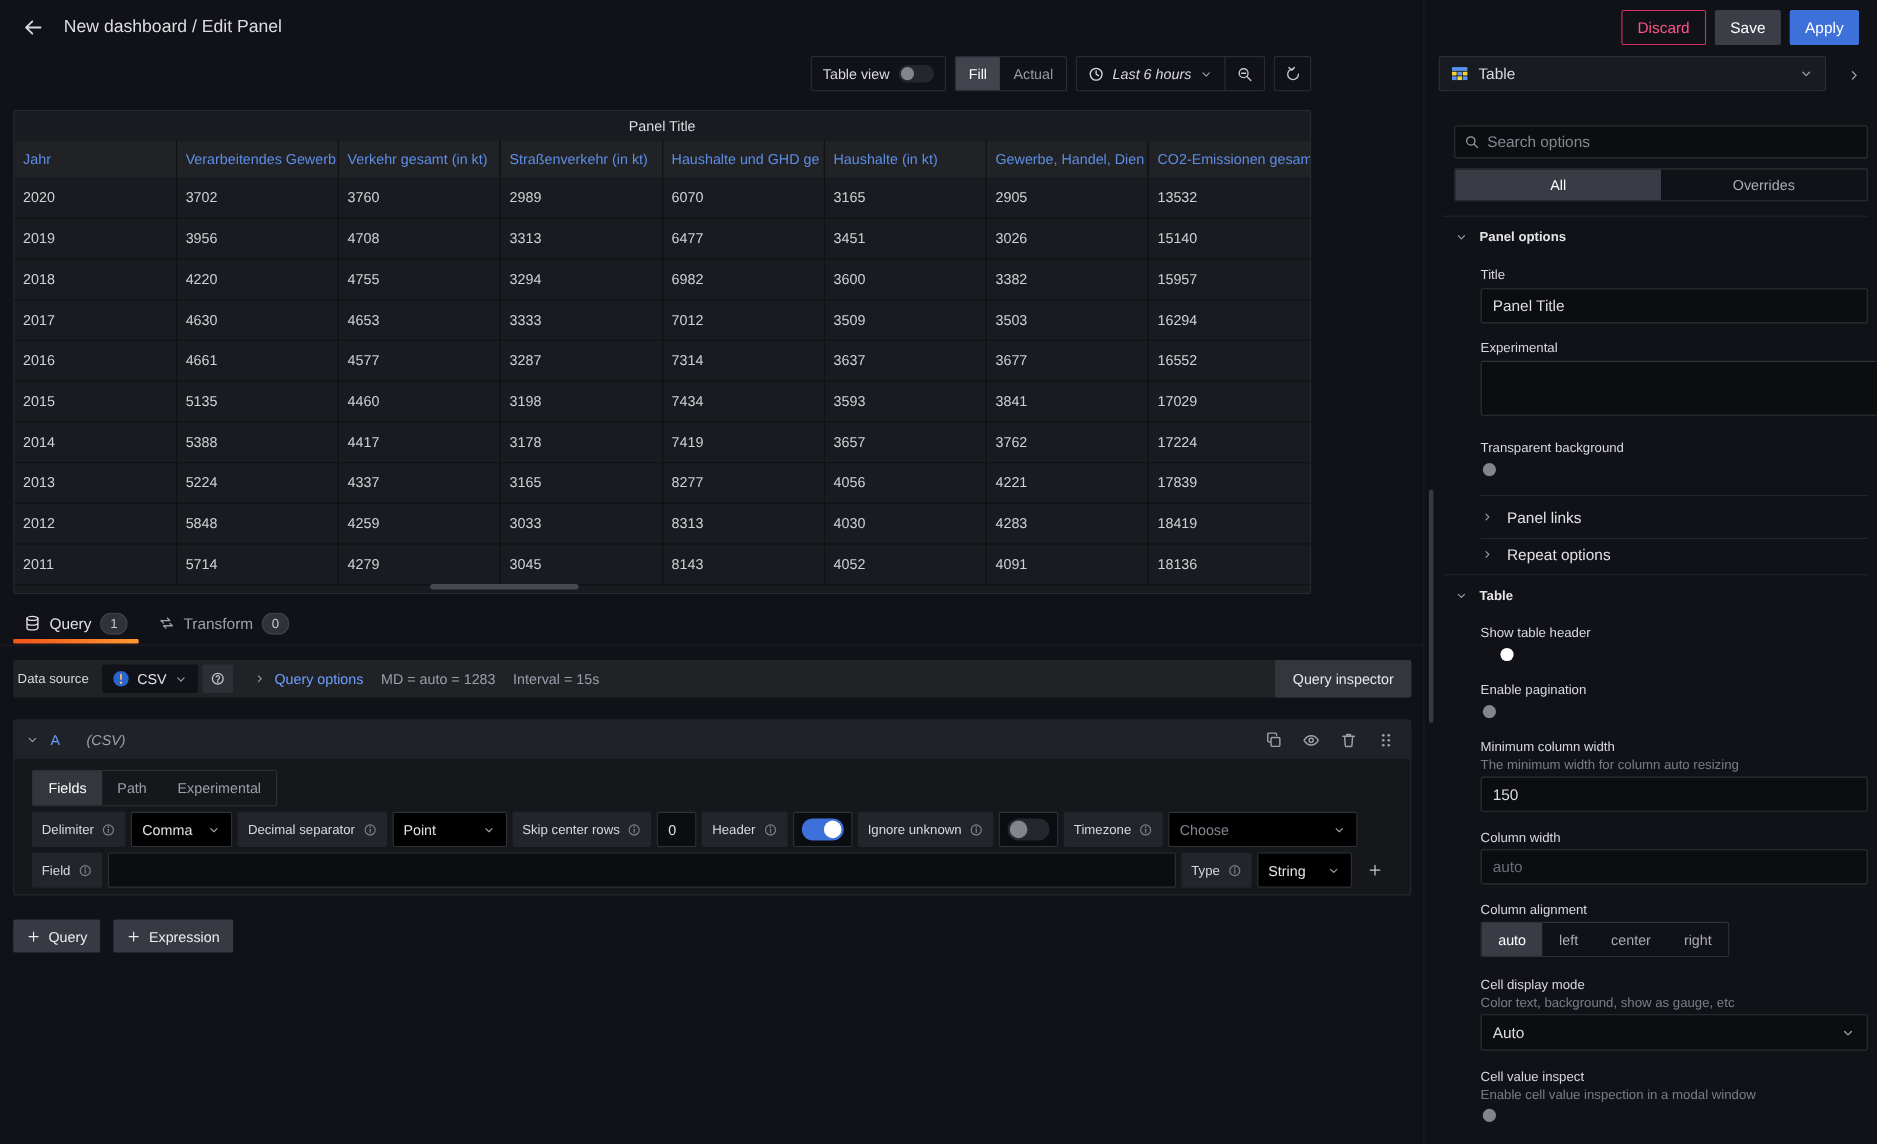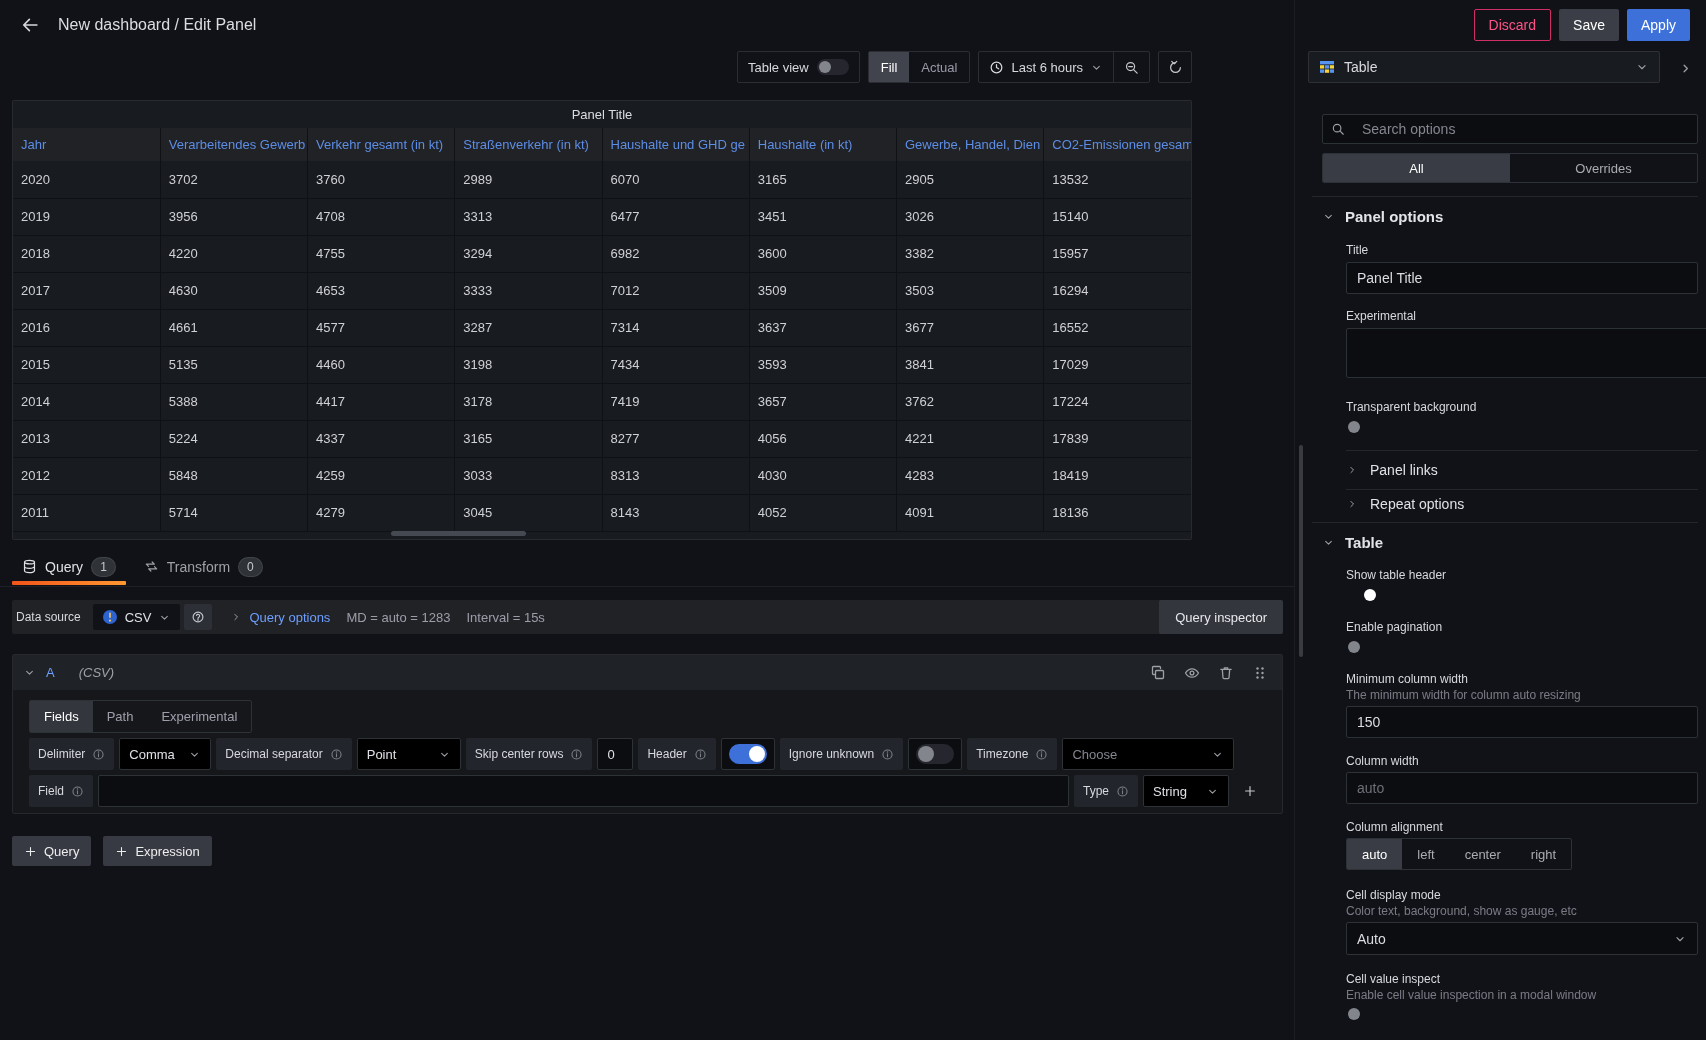--- a/index.html
+++ b/index.html
@@ -28,21 +28,21 @@
 
   
   .panel-toolbar { position:absolute; left:12px; top:51px; width:1180px; height:32px;
     display:flex; justify-content:flex-end; gap:8px; align-items:flex-start; }
   .ctl { height:32px; border:1px solid rgba(204,204,220,0.15); border-radius:2px;
     display:flex; align-items:center; color:#d8d9df; font-size:13px; font-weight:500; background:transparent; }
   .ctl .seg { padding:0 12px; height:100%; display:flex; align-items:center; color:rgba(204,204,220,0.72); cursor:pointer; }
   .ctl .seg.sel { background:#41444c; color:#fff; }
   .tv-group { padding:0 10px; gap:8px; }
   .time-group { }
-  .time-main { display:flex; align-items:center; gap:7px; padding:0 10px; height:100%; cursor:pointer; }
+  .time-main { display:flex; align-items:center; gap:7px; padding:0 10px; height:100%; cursor:pointer;font-style:italic; }
   .time-zoom { width:36px; height:100%; display:flex; align-items:center; justify-content:center;
     border-left:1px solid rgba(204,204,220,0.15); cursor:pointer; color:#c7c8cd; }
   .refresh-btn { width:34px; justify-content:center; cursor:pointer; color:#c7c8cd; }
   .caret { color:#9fa1a8; }
 
   
   .switch { width:32px; height:16px; border-radius:9px; background:#26272e; position:relative; flex:none; cursor:pointer; }
   .switch::after { content:""; position:absolute; top:2px; left:2px; width:12px; height:12px;
     border-radius:50%; background:#83858d; }
   .switch.on { background:#3d71d9; }
@@ -136,31 +136,31 @@
   
   .v-scrollbar { position:absolute; left:1299px; top:445px; width:4px; height:212px;
     background:#383b42; border-radius:2px; }
   .v-divider { position:absolute; left:1294px; top:0; width:1px; height:1040px; background:#1b1d22; }
 
   
   .sidebar { position:absolute; left:1296px; top:92px; width:410px; height:948px; }
   .abs { position:absolute; left:26px; right:8px; }
   .ind { left:50px; }
   .sb-search { height:30px; background:#0b0d10; border:1px solid #2c3235; border-radius:2px;
-    display:flex; align-items:center; gap:17px; padding:0 8px; }
+    display:flex; align-items:center; gap:7px; padding:0 8px; }
   .sb-search input { flex:1; background:transparent; border:none; outline:none; color:#dcdce3;
     font-size:14px; font-family:"Liberation Sans",sans-serif; }
   .sb-search input::placeholder { color:#848790; }
   .sb-search .i { color:#9fa1a8; }
   .sb-tabs { height:30px; border:1px solid #2c3235; border-radius:2px; display:flex; overflow:hidden; }
   .sb-tab { flex:1; display:flex; align-items:center; justify-content:center; font-size:13px;
     font-weight:500; color:#aaabb3; cursor:pointer; }
   .sb-tab.sel { background:#393c44; color:#ffffff; }
   .divider { height:1px; background:#24262c; }
-  .sec-hdr { display:flex; align-items:center; gap:10px; color:#e3e4e8; font-size:15px; font-weight:600; cursor:pointer; }
+  .sec-hdr { display:flex; align-items:center; gap:10px; color:#e3e4e8; font-size:12px; font-weight:600; cursor:pointer; }
   .sec-hdr .i { color:#9fa1a8; }
   .opt-label { font-size:12px; font-weight:500; color:#d8d9df; }
   .opt-desc { font-size:12px; color:rgba(204,204,220,0.56); }
   .sb-input { width:100%; height:32px; background:#0b0d10; border:1px solid #2c3235; border-radius:2px;
     padding:0 10px; font-size:14px; color:#dcdce3; font-family:"Liberation Sans",sans-serif; outline:none; }
   .sb-input::placeholder { color:#6c6f78; }
   .sb-textarea { width:100%; height:50px; background:#0b0d10; border:1px solid #2c3235; border-radius:2px;
     resize:none; outline:none; position:relative; }
   .ta-wrap { position:relative; }
   .collapse-row { display:flex; align-items:center; gap:12px; color:#e0e1e6; font-size:14px;

